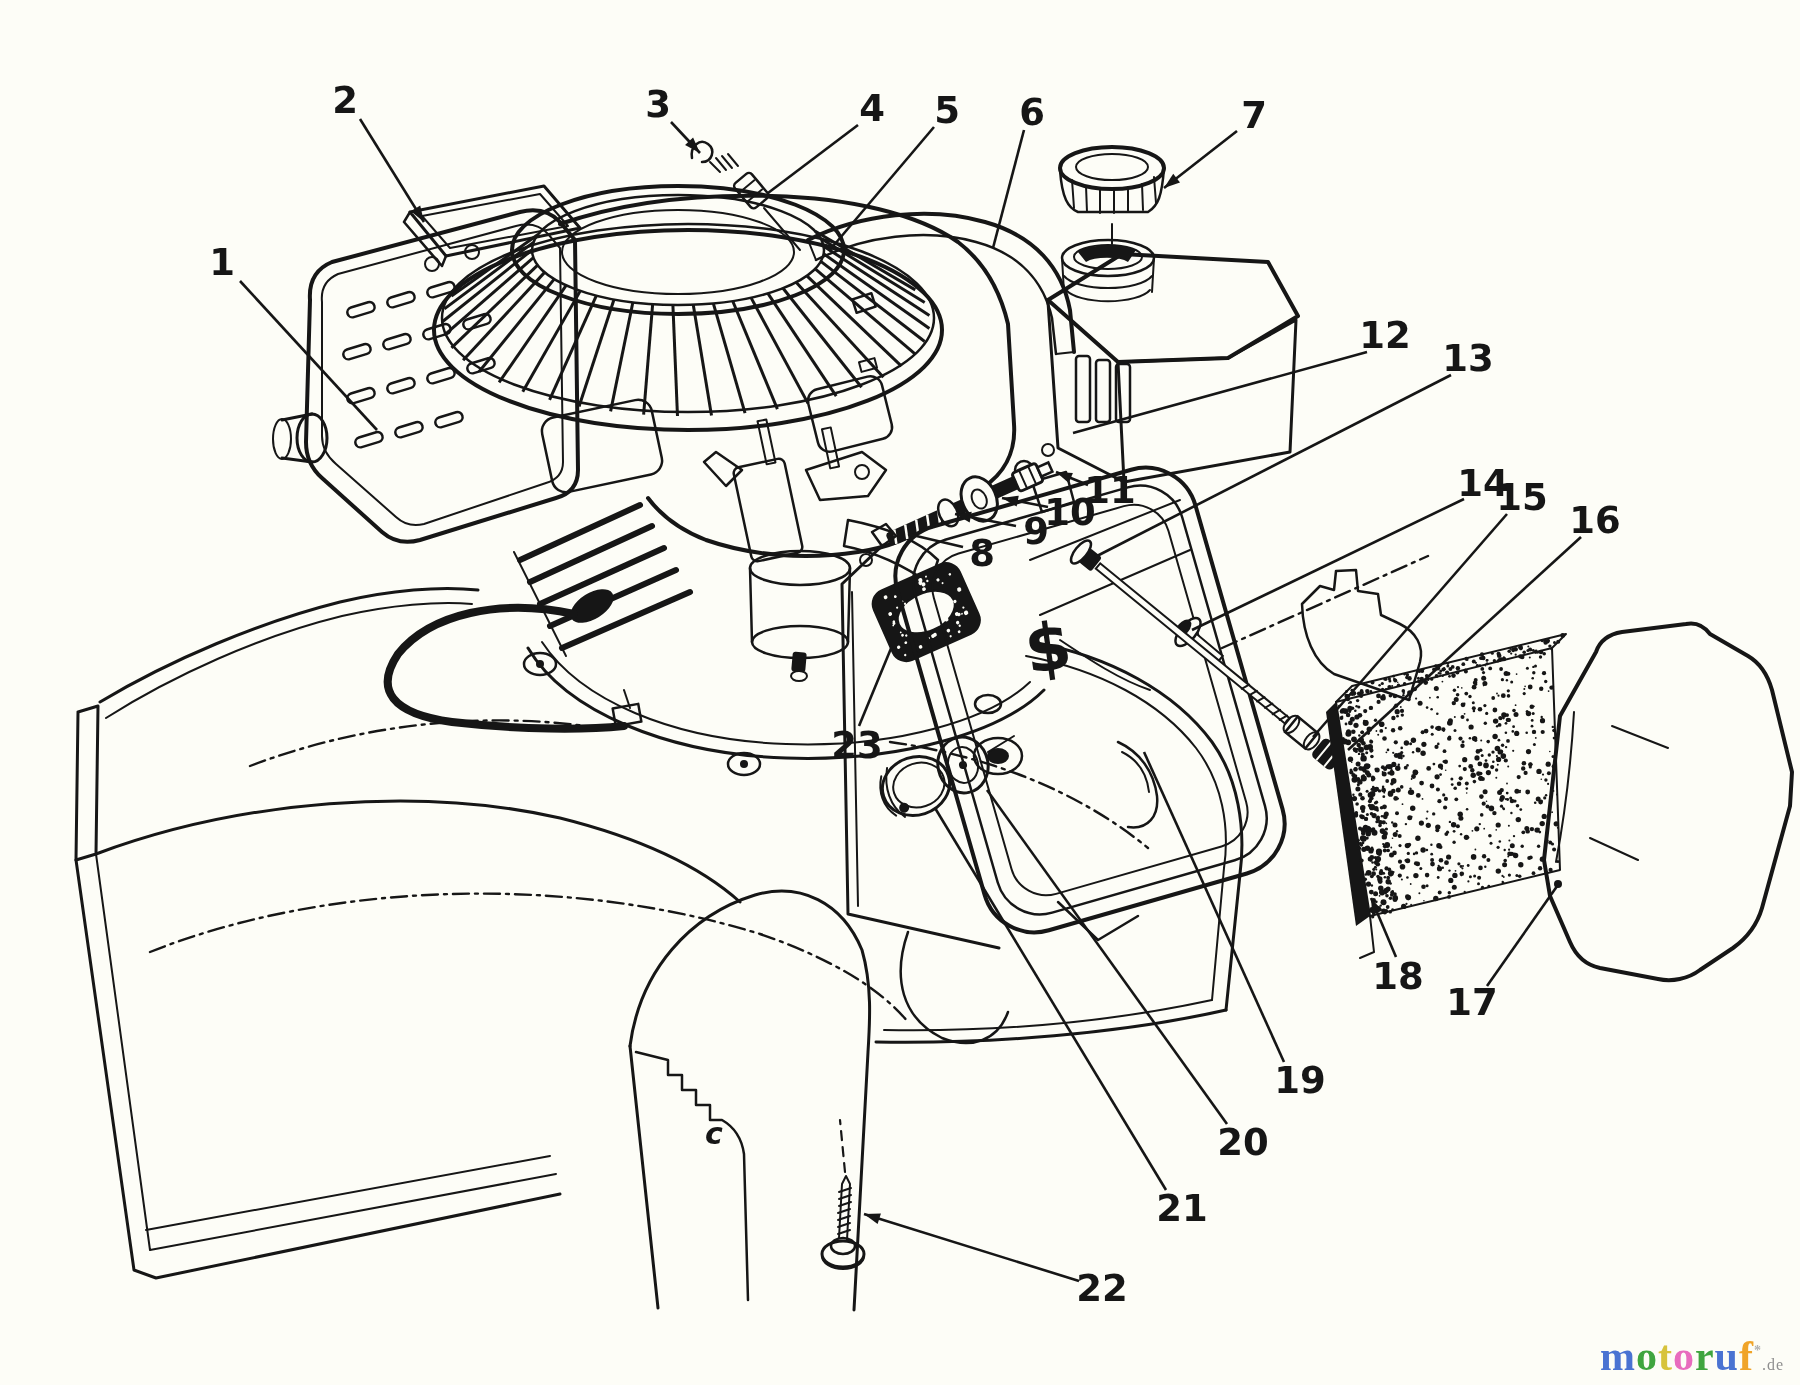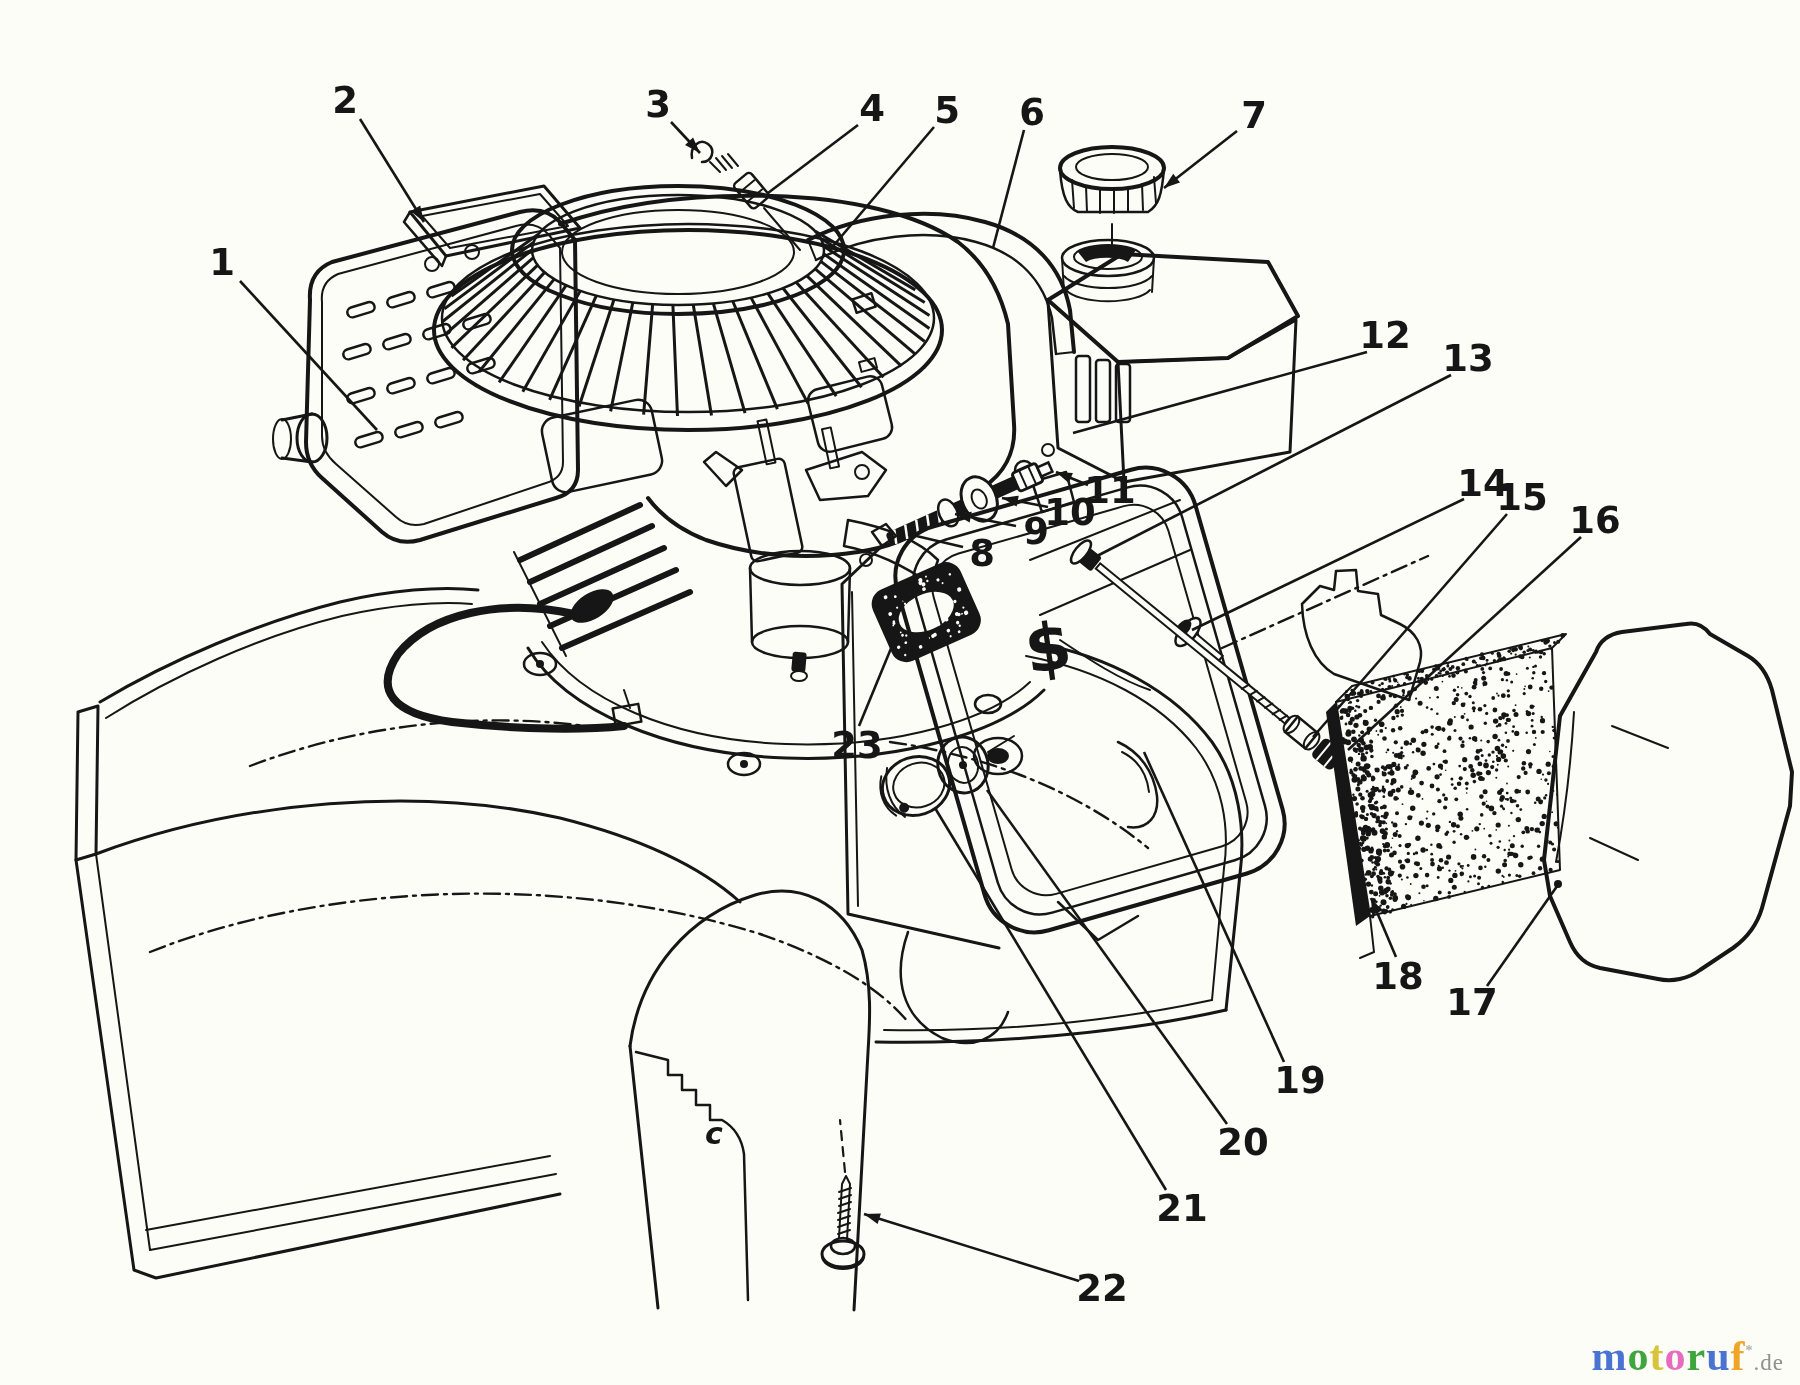--- a/index.html
+++ b/index.html
@@ -8,21 +8,21 @@
   svg{position:absolute;left:0;top:0;}
   .ln{fill:none;stroke:#161616;stroke-width:3;stroke-linecap:round;stroke-linejoin:round;}
   .w2{stroke-width:2;} .w25{stroke-width:2.5;} .w4{stroke-width:4;} .w6{stroke-width:6;} .w8{stroke-width:8;}
   .dd{stroke-dasharray:16 6 3 6;stroke-width:2.4;}
   .dash{stroke-dasharray:9 7;stroke-width:2.2;}
   .ink{fill:#161616;stroke:none;}
   .paper{fill:#fdfdf7;}
   .callout-num{font-family:"DejaVu Sans","Liberation Sans",sans-serif;font-weight:bold;font-size:37px;fill:#161616;}
   .watermark{position:absolute;right:16px;bottom:8px;font-family:"Liberation Serif","DejaVu Serif",serif;
              font-size:42px;font-weight:bold;letter-spacing:1px;line-height:1;}
-  .watermark .suffix{font-size:23px;font-weight:normal;}
+  .watermark .suffix{font-size:16px;font-weight:normal;}
   .watermark sup{font-size:14px;vertical-align:super;}
 </style>
 </head>
 <body>
 
 <div class="stage">
 <svg width="1800" height="1385" viewBox="0 0 1800 1385">
 
   <g>
     <path class="ln" d="M 100,702 C 170,660 260,622 340,602 C 390,590 440,586 478,590"></path>

